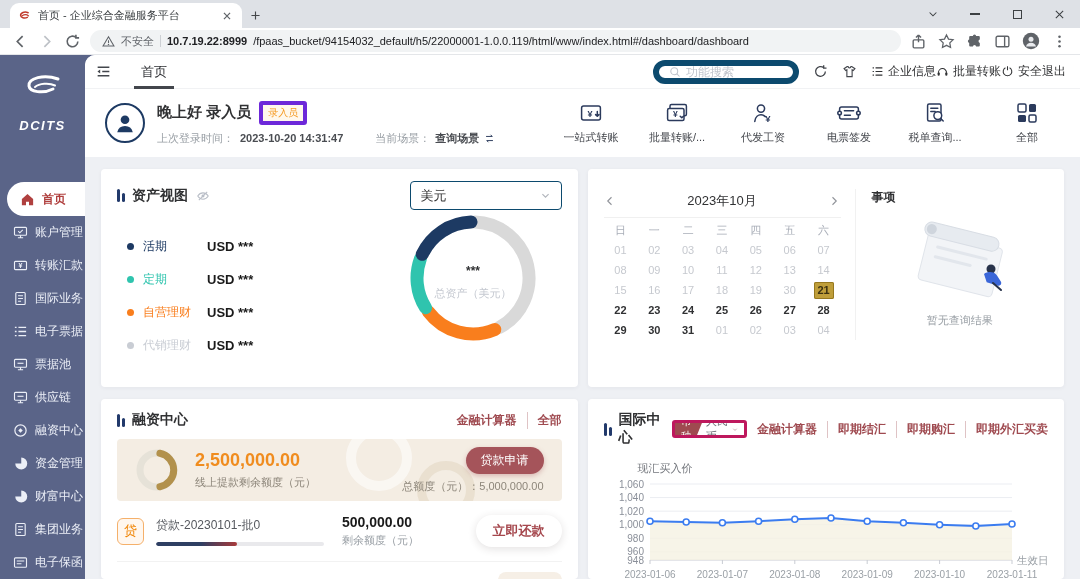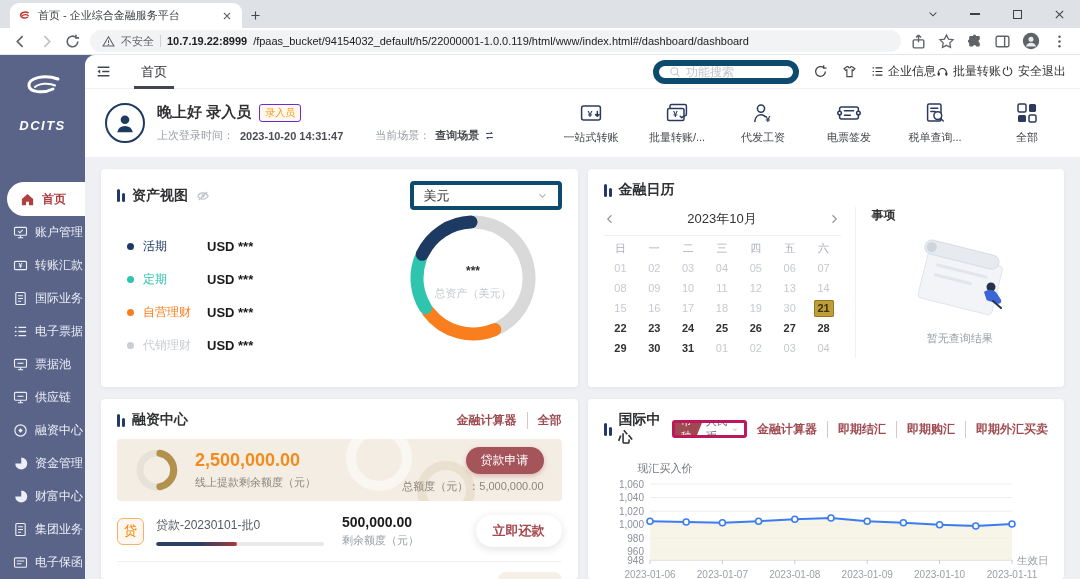--- a/index.html
+++ b/index.html
@@ -55,21 +55,21 @@
   .hlink { display:flex; align-items:center; gap:4px; font-size:12px; color:#303133; cursor:pointer; white-space:nowrap; }
   .hlink svg { width:13px; height:13px; color:#303133; }
 
   
   .greeting { background:#fff; height:68px; display:flex; align-items:center; padding:0 22px 0 20px; flex:none; }
   .avatar { width:40px; height:40px; border-radius:50%; border:2px solid #1d3a63; display:flex; align-items:center; justify-content:center; flex:none; }
   .avatar svg { width:26px; height:26px; }
   .greet-col { margin-left:12px; }
   .greet-line1 { display:flex; align-items:center; }
   .hello { font-size:15px; font-weight:bold; color:#303133; }
-  .role-badge { margin-left:8px; font-size:10px; color:#f59a23; border:1px solid #6d28d9; background:#fff8ec; border-radius:3px; padding:1px 5px; }
+  .role-badge { margin-left:8px; font-size:10px; color:#f59a23; border:4px solid #6d28d9; background:#fff8ec; border-radius:3px; padding:1px 5px; }
   .greet-line2 { margin-top:6px; font-size:11px; color:#9aa0a6; display:flex; align-items:center; gap:6px; }
   .greet-strong { color:#4a4d52; font-weight:bold; }
   .scene-wrap { margin-left:26px; display:flex; align-items:center; gap:5px; }
   .swap-ic { width:11px; height:11px; color:#2b3a5c; }
   .quick-actions { margin-left:auto; display:flex; align-items:flex-start; gap:24px; }
   .qa-item { display:flex; flex-direction:column; align-items:center; gap:5px; width:62px; cursor:pointer; }
   .qa-item .qa-ico { width:24px; height:24px; color:#2b3a5c; }
   .qa-item .qa-label { font-size:11px; color:#44474d; white-space:nowrap; }
   .qa-item.last { margin-left:6px; }
 
@@ -77,21 +77,21 @@
   .content { flex:1; min-height:0; padding:12px 16px 0; display:grid; grid-template-columns:1fr 1fr; grid-template-rows:218px 1fr; gap:12px 10px; }
   .card { background:#fff; border-radius:4px; box-shadow:0 1px 4px rgba(30,40,60,.05); padding:12px 16px; position:relative; overflow:hidden; }
   .card-head { display:flex; align-items:center; }
   .bars-ic { display:inline-flex; align-items:flex-end; gap:2px; margin-right:7px; }
   .bars-ic i { display:block; width:3px; background:#223a6b; border-radius:1.5px; }
   .bars-ic i:first-child { height:13px; } .bars-ic i:last-child { height:9px; }
   .card-title { font-size:14px; font-weight:bold; color:#303133; }
   .eye-ic { width:14px; height:14px; color:#b9bec7; margin-left:8px; }
 
   
-  .cur-select { margin-left:auto; width:152px; height:29px; border:4px solid #0c4a6e; border-radius:4px; display:flex; align-items:center; padding:0 10px; cursor:pointer; }
+  .cur-select { margin-left:auto; width:152px; height:29px; border:1px solid #0c4a6e; border-radius:4px; display:flex; align-items:center; padding:0 10px; cursor:pointer; }
   .cur-select .cur-val { font-size:13px; color:#333; flex:1; }
   .cur-select svg { width:11px; height:11px; color:#b0b4bb; }
   .legend { margin:20px 0 0 10px; }
   .legend-row { display:flex; align-items:center; height:33px; }
   .legend-dot { width:7px; height:7px; border-radius:50%; flex:none; }
   .legend-label { font-size:12px; margin-left:9px; width:64px; }
   .legend-val { font-size:13px; font-weight:bold; color:#1a1a1a; }
   .donut-wrap { position:absolute; right:38px; top:42px; }
 
   
@@ -540,27 +540,20 @@
                   <path d="M19.51 96.68 A56 56 0 0 1 14.38 47.85" fill="none" stroke="#2fc4ae" stroke-width="13" stroke-linecap="round"></path>
                   <path d="M16.25 43.33 A56 56 0 0 1 65.05 11.03" fill="none" stroke="#1d3a63" stroke-width="13" stroke-linecap="round"></path>
                 </g>
               <text x="67" y="64" text-anchor="middle" font-size="12" font-weight="bold" fill="#303133">***</text>
               <text x="67" y="86" text-anchor="middle" font-size="11" fill="#c4c8d0">总资产（美元）</text>
             </svg>
           </div>
         </div>
 
         <div class="card">
-          <div class="card-head">
-            <span class="bars-ic">
-                <i></i>
-                <i></i>
-              </span>
-            <span class="card-title">金融日历</span>
-          </div>
           <div class="cal-body">
             <div class="cal">
               <div class="cal-head">
                 <svg class="cal-arrow" viewBox="0 0 16 16">
                     <path d="M10 3L5 8l5 5" fill="none" stroke="currentColor" stroke-width="1.5"></path>
                   </svg>
                 <span class="cal-month">2023年10月</span>
                 <svg class="cal-arrow" viewBox="0 0 16 16">
                     <path d="M6 3l5 5-5 5" fill="none" stroke="currentColor" stroke-width="1.5"></path>
                   </svg>

